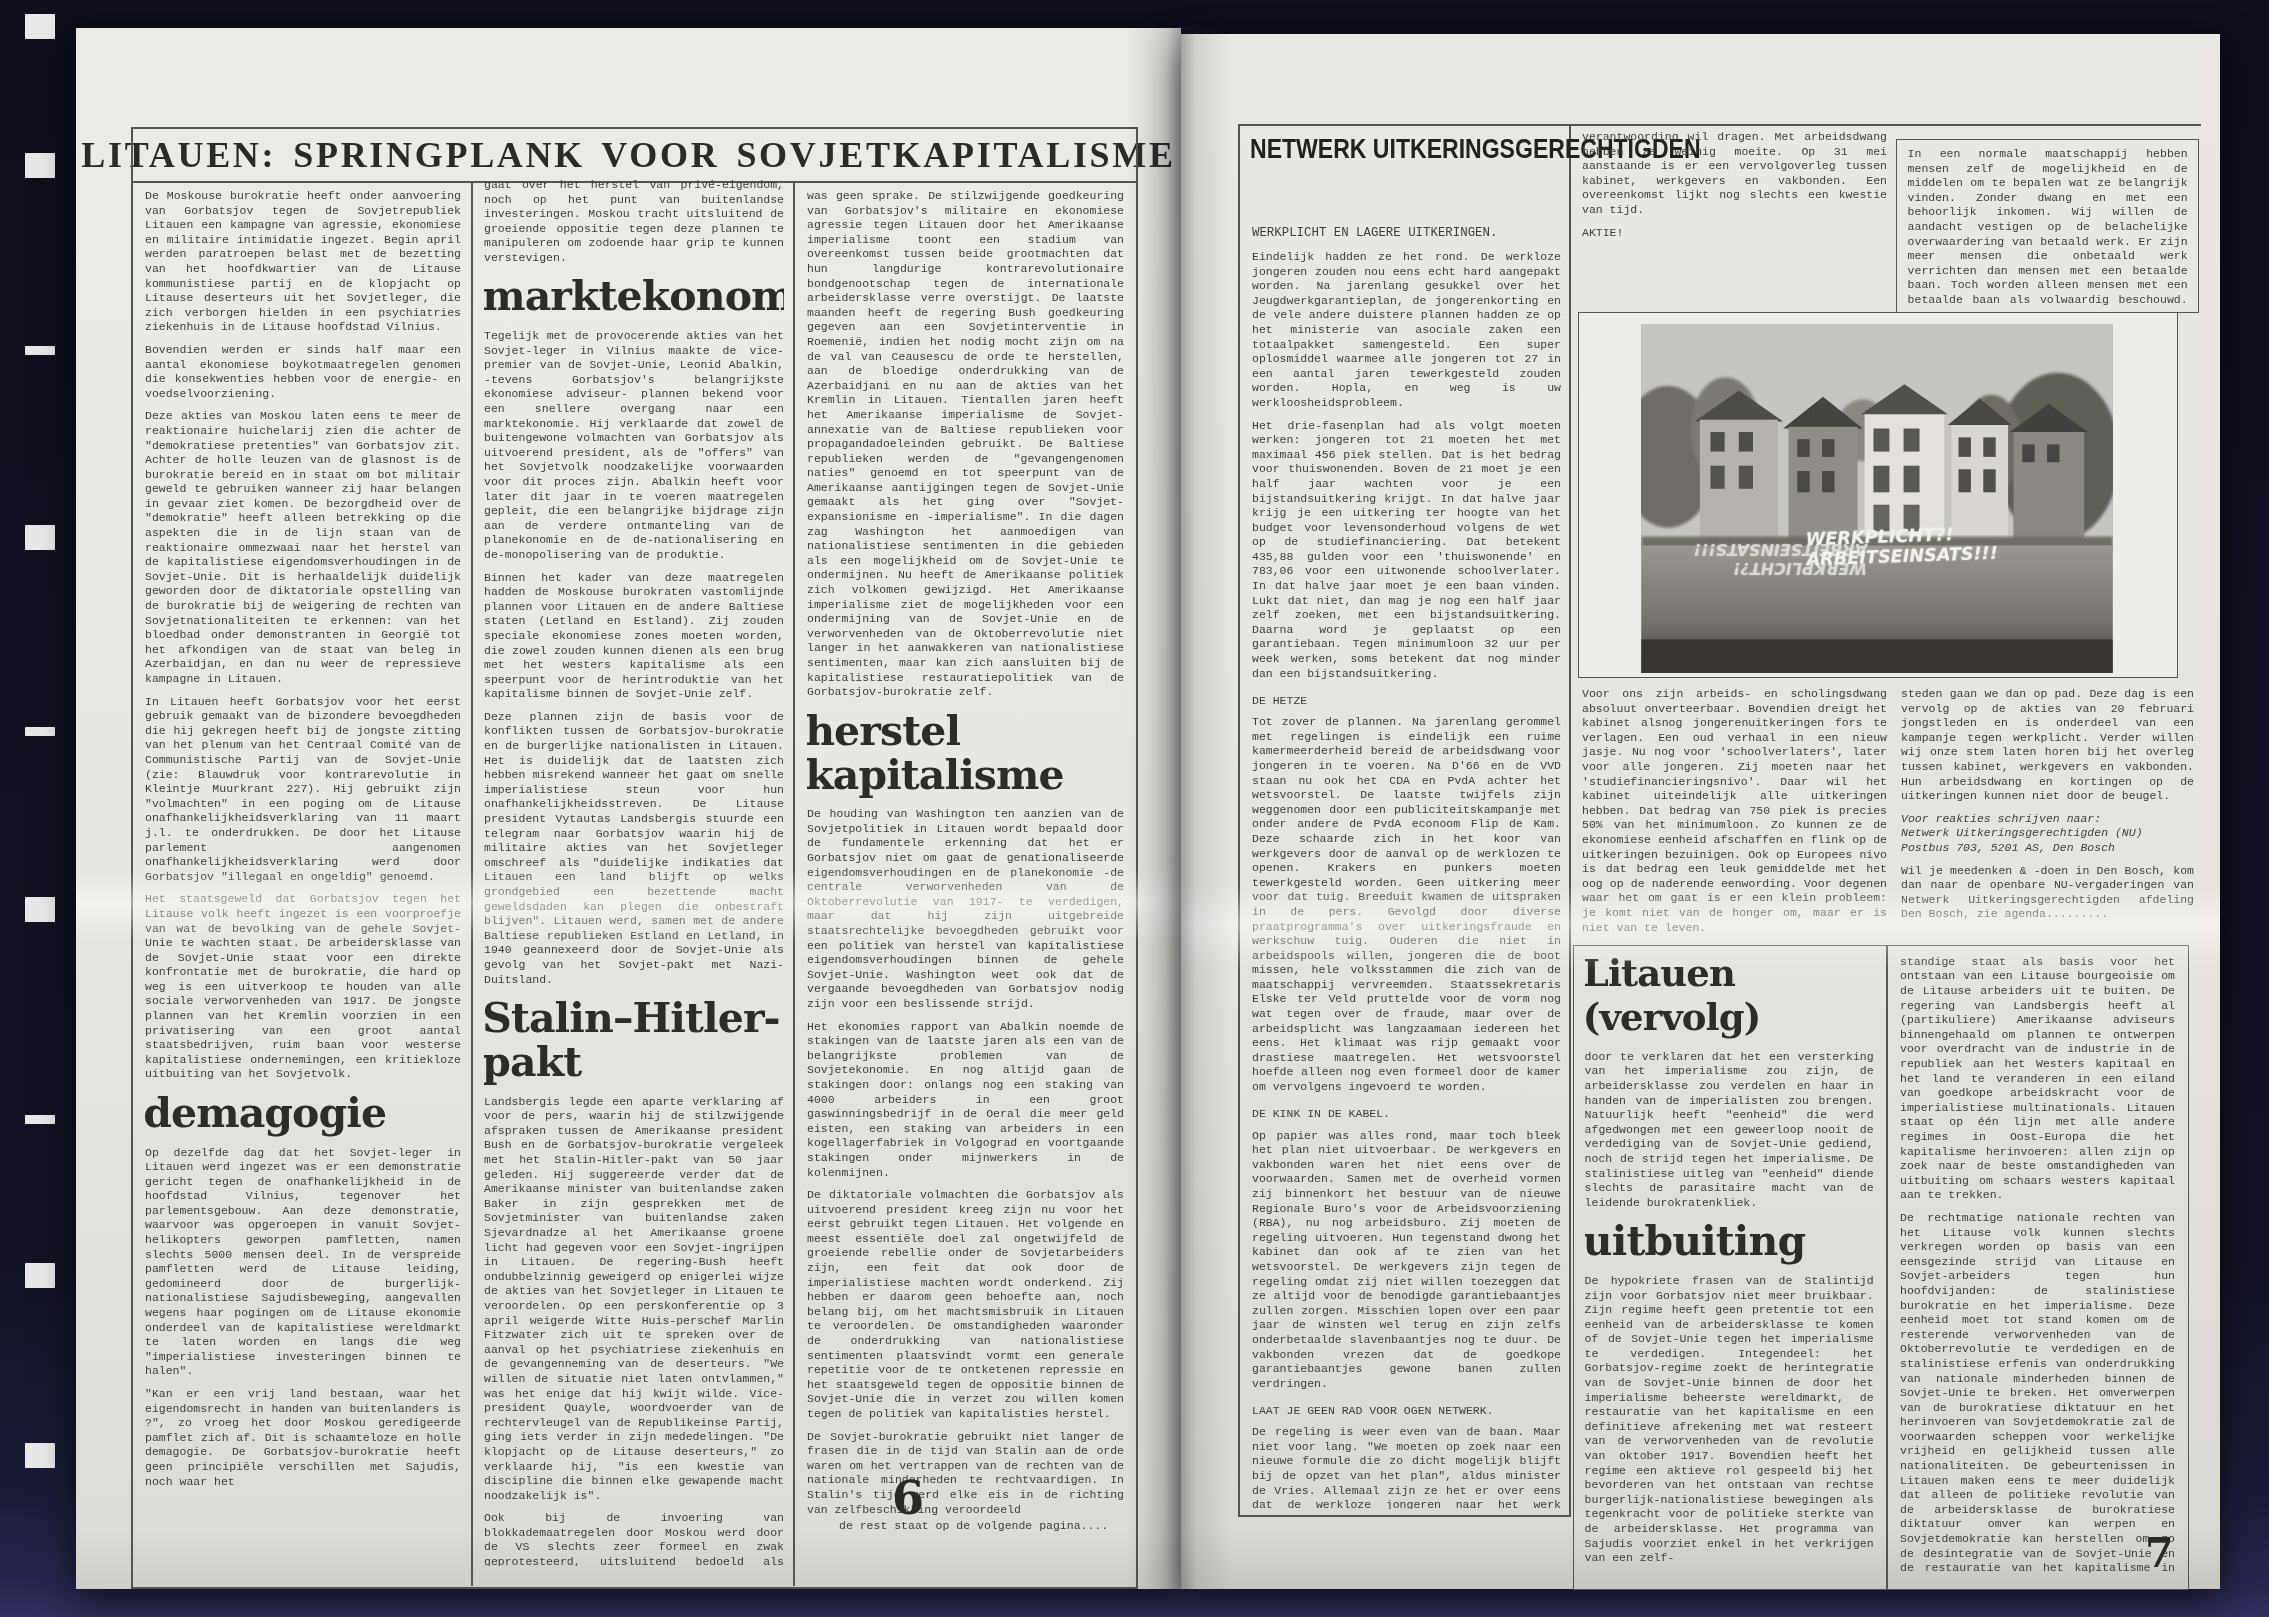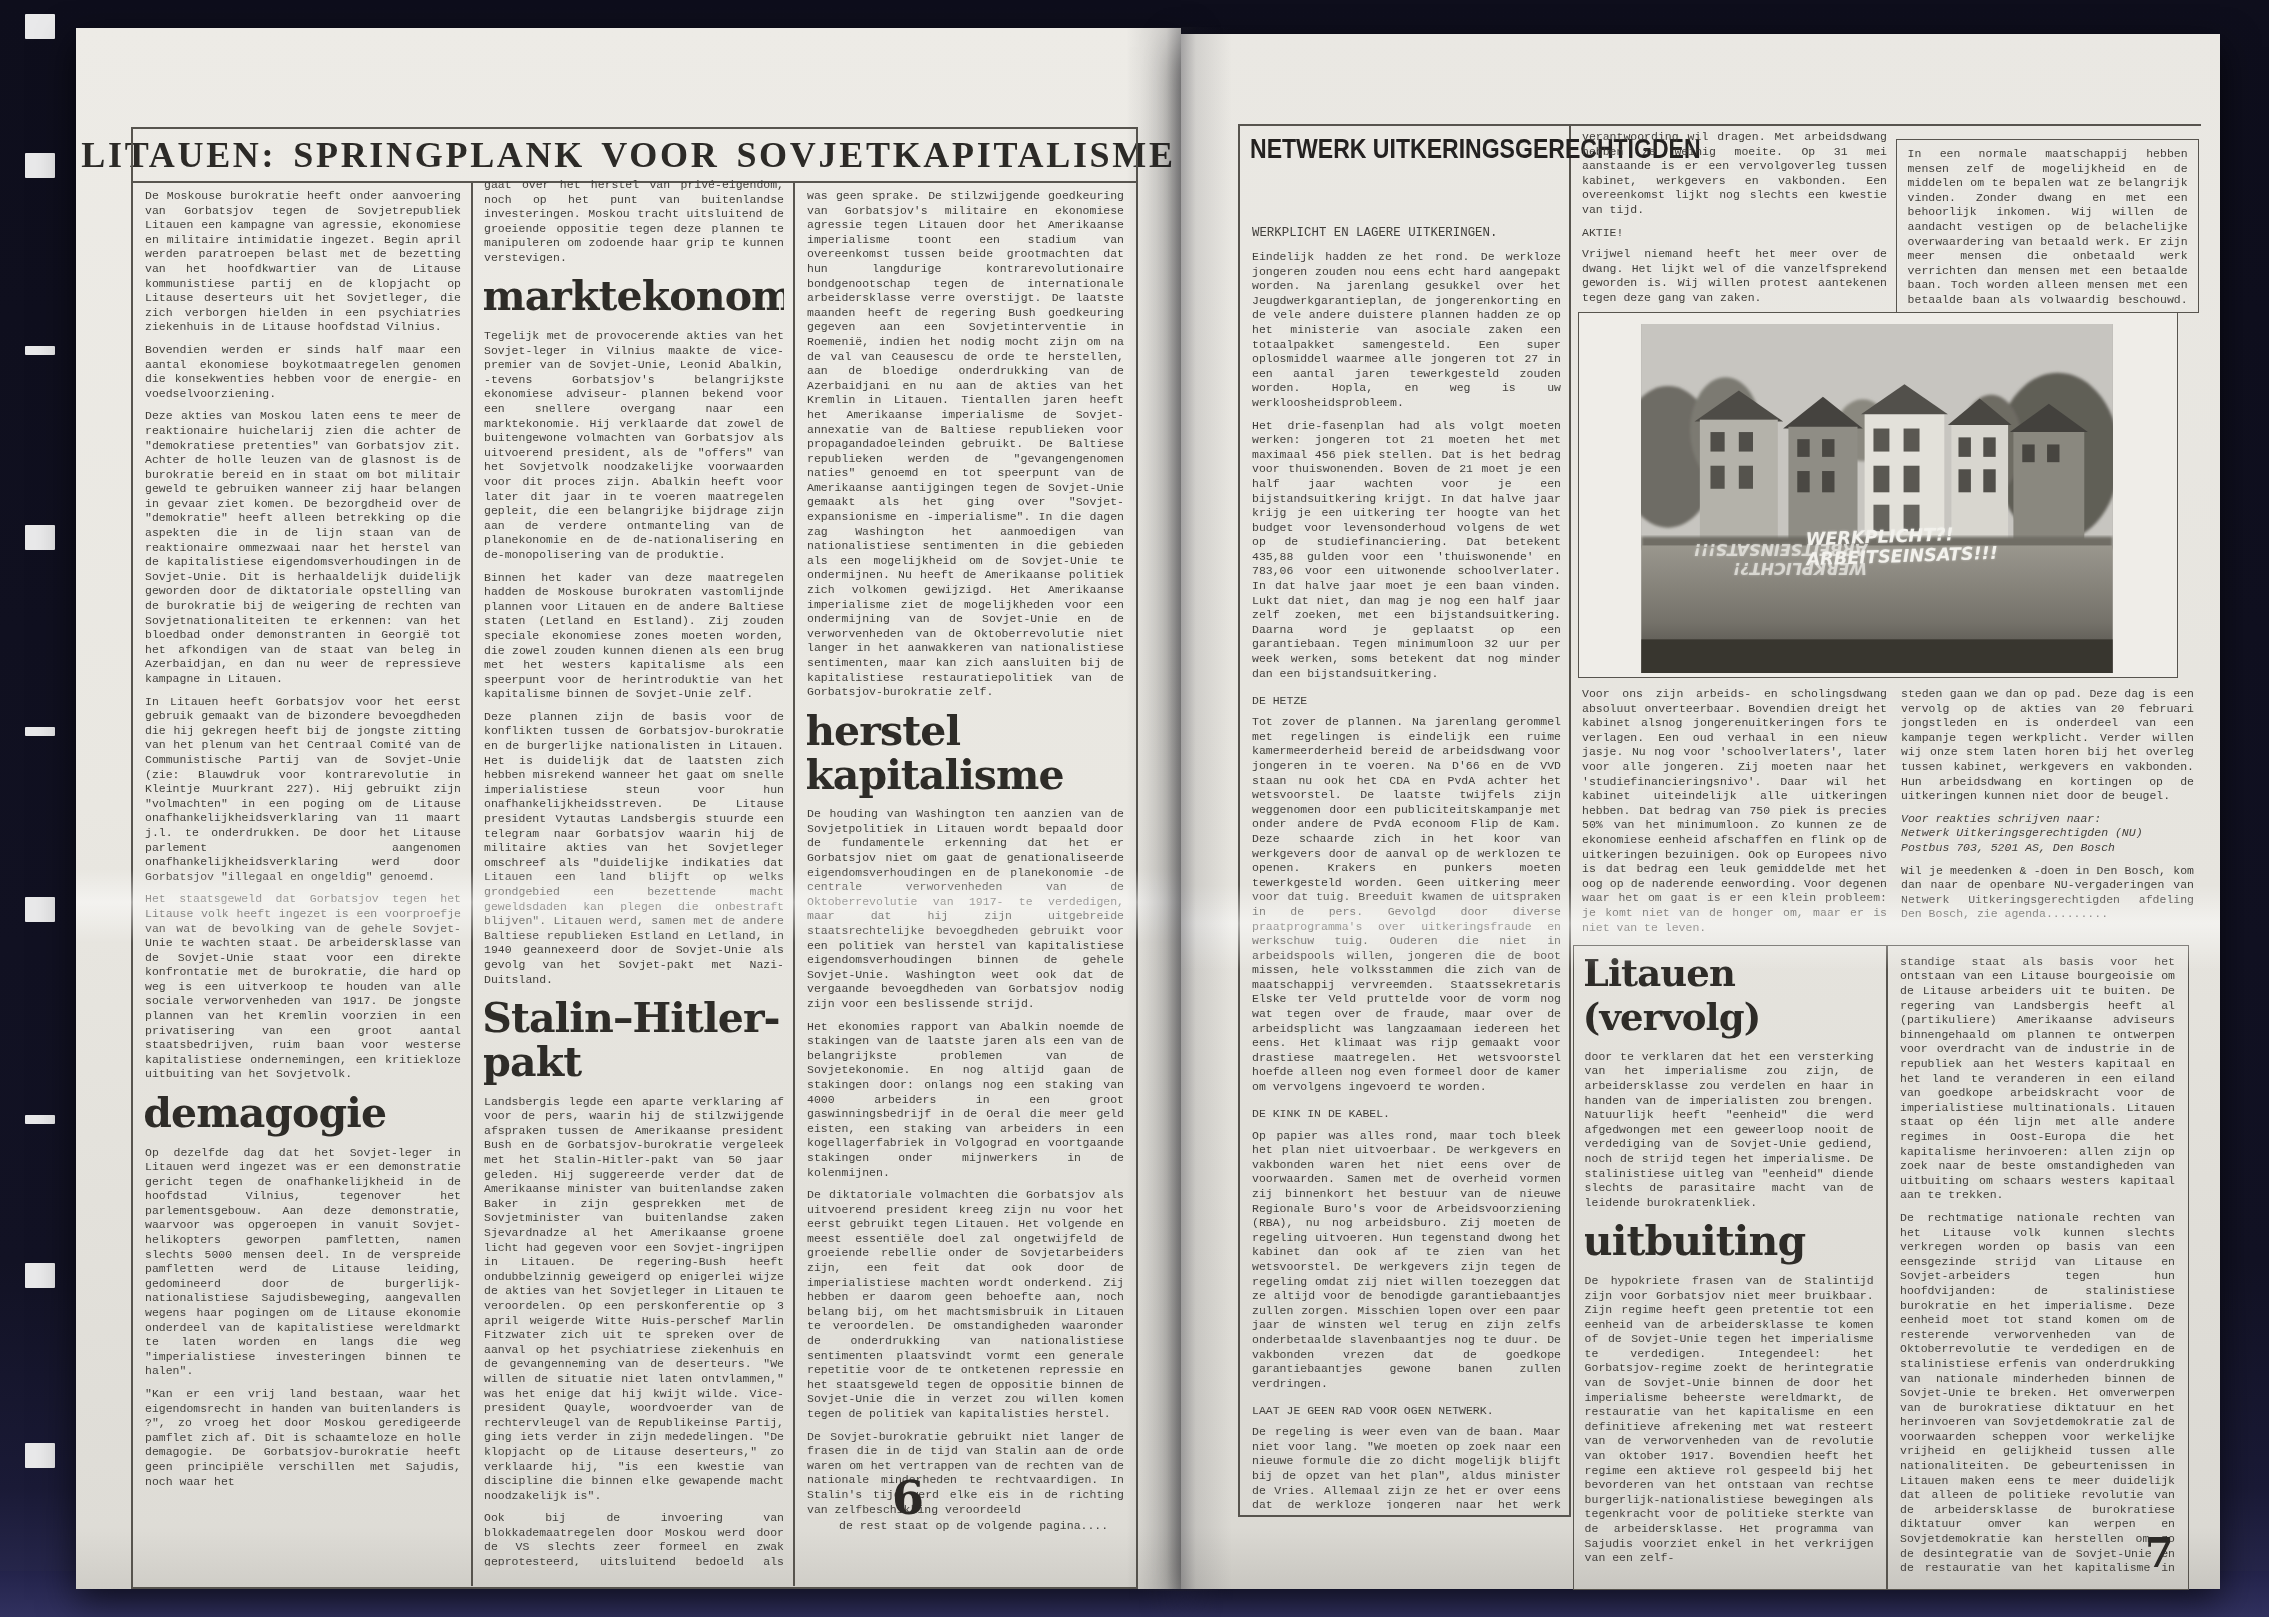--- a/index.html
+++ b/index.html
@@ -132,21 +132,20 @@
     <p>Tot zover de plannen. Na jarenlang gerommel met regelingen is eindelijk een ruime kamermeerderheid bereid de arbeidsdwang voor jongeren in te voeren. Na D'66 en de VVD staan nu ook het CDA en PvdA achter het wetsvoorstel. De laatste twijfels zijn weggenomen door een publiciteitskampanje met onder andere de PvdA econoom Flip de Kam. Deze schaarde zich in het koor van werkgevers door de aanval op de werklozen te openen. Krakers en punkers moeten tewerkgesteld worden. Geen uitkering meer voor dat tuig. Breeduit kwamen de uitspraken in de pers. Gevolgd door diverse praatprogramma's over uitkeringsfraude en werkschuw tuig. Ouderen die niet in arbeidspools willen, jongeren die de boot missen, hele volksstammen die zich van de maatschappij vervreemden. Staatssekretaris Elske ter Veld pruttelde voor de vorm nog wat tegen over de fraude, maar over de arbeidsplicht was langzaamaan iedereen het eens. Het klimaat was rijp gemaakt voor drastiese maatregelen. Het wetsvoorstel hoefde alleen nog even formeel door de kamer om vervolgens ingevoerd te worden.</p>
     <div class="subhead">DE KINK IN DE KABEL.</div>
     <p>Op papier was alles rond, maar toch bleek het plan niet uitvoerbaar. De werkgevers en vakbonden waren het niet eens over de voorwaarden. Samen met de overheid vormen zij binnenkort het bestuur van de nieuwe Regionale Buro's voor de Arbeidsvoorziening (RBA), nu nog arbeidsburo. Zij moeten de regeling uitvoeren. Hun tegenstand dwong het kabinet dan ook af te zien van het wetsvoorstel. De werkgevers zijn tegen de regeling omdat zij niet willen toezeggen dat ze altijd voor de benodigde garantiebaantjes zullen zorgen. Misschien lopen over een paar jaar de winsten wel terug en zijn zelfs onderbetaalde slavenbaantjes nog te duur. De vakbonden vrezen dat de goedkope garantiebaantjes gewone banen zullen verdringen.</p>
     <div class="subhead">LAAT JE GEEN RAD VOOR OGEN NETWERK.</div>
     <p>De regeling is weer even van de baan. Maar niet voor lang. "We moeten op zoek naar een nieuwe formule die zo dicht mogelijk blijft bij de opzet van het plan", aldus minister de Vries. Allemaal zijn ze het er over eens dat de werkloze jongeren naar het werk geduwd moeten worden. Hun probleem is dat niemand de eind-</p>
   </div>
 
   <div class="body-col" style="left:401px;top:96px;width:305px;height:202px;">
     <p>verantwoording wil dragen. Met arbeidsdwang hebben ze weinig moeite. Op 31 mei aanstaande is er een vervolgoverleg tussen kabinet, werkgevers en vakbonden. Een overeenkomst lijkt nog slechts een kwestie van tijd.</p>
     <div class="subhead" style="margin-top:3.5px;">AKTIE!</div>
-    <p>Vrijwel niemand heeft het meer over de dwang. Het lijkt wel of die vanzelfsprekend geworden is. Wij willen protest aantekenen tegen deze gang van zaken.</p>
   </div>
 
   <div class="boxed" style="left:715px;top:105px;width:280px;height:158px;padding:7px 10.6px;">
     <div class="body-col" style="position:static;width:100%;height:100%;">In een normale maatschappij hebben mensen zelf de mogelijkheid en de middelen om te bepalen wat ze belangrijk vinden. Zonder dwang en met een behoorlijk inkomen. Wij willen de aandacht vestigen op de belachelijke overwaardering van betaald werk. Er zijn meer mensen die onbetaald werk verrichten dan mensen met een betaalde baan. Toch worden alleen mensen met een betaalde baan als volwaardig beschouwd. Dit is het tema van een AKTIEDAG op DINSDAG 22 mei. In verschillende</div>
   </div>
 
   <div class="photo-frame" style="left:397px;top:278px;width:598px;height:364px;">
     <div class="photo-img">
       <svg width="472" height="349" viewBox="0 0 532 394">
         <defs>

